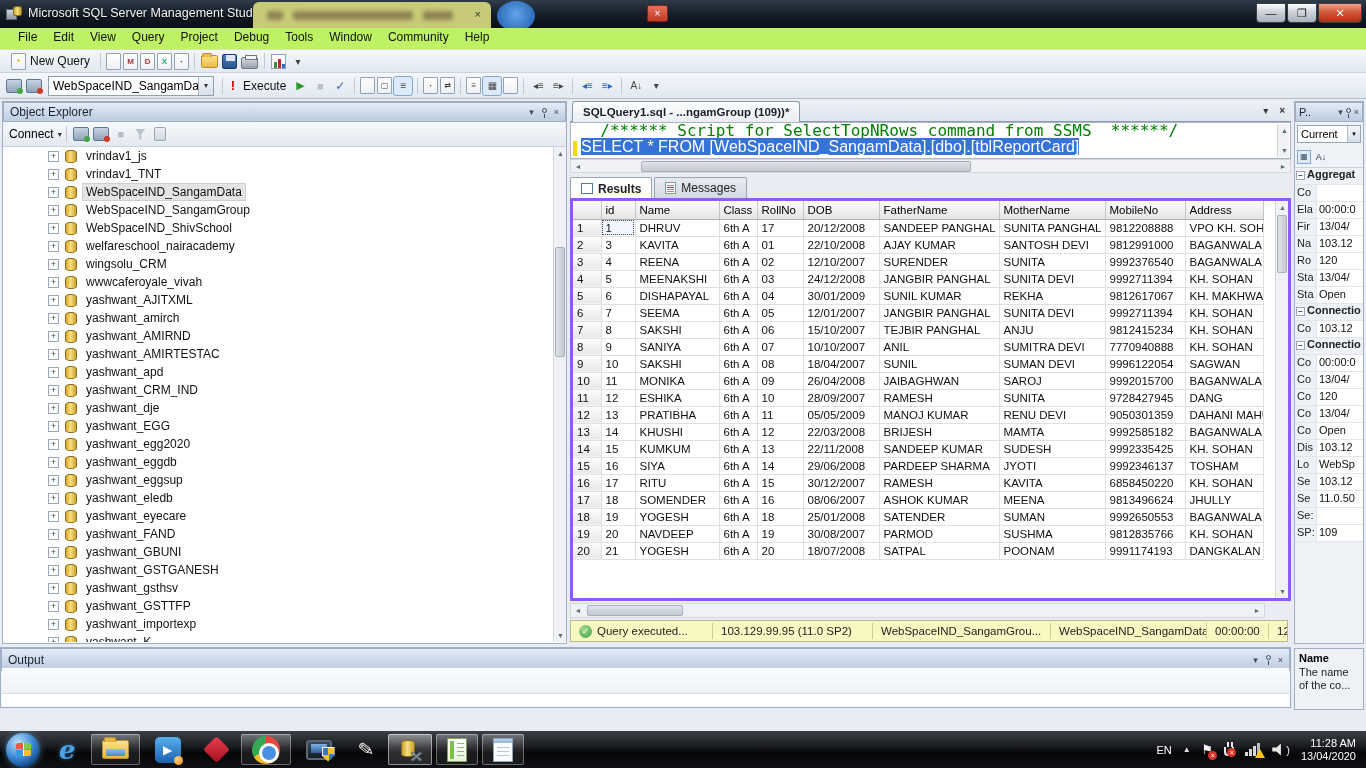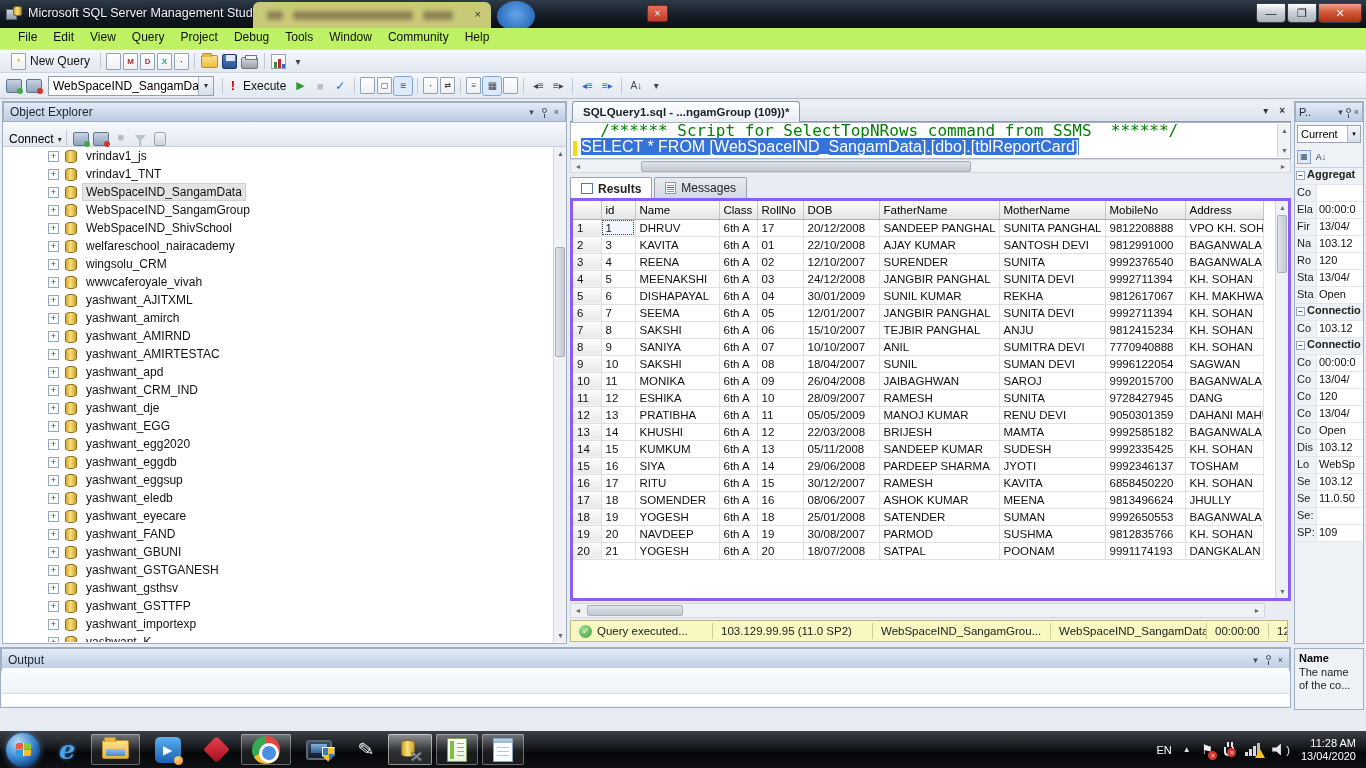--- a/index.html
+++ b/index.html
@@ -61,21 +61,21 @@
   [data-icon="check"]{color:#2a64c8;font-weight:bold;font-size:12px}
 
   
   .panel-h{background:linear-gradient(#e3ecf7,#bccbdf);border:1px solid #9fb0c4;display:flex;align-items:center;font-size:12px;color:#1c2430;padding:0 6px}
   .panel-h .sp{flex:1}
   .hic{font-size:9px;color:#3c4a5a;margin-left:7px}
   .pin{width:5px;height:5px;border:1px solid #3c4a5a;border-radius:50%;position:relative;margin-left:8px;top:-2px}
   .pin::after{content:"";position:absolute;left:1px;top:5px;width:1px;height:4px;background:#3c4a5a}
   #oe{position:absolute;left:2px;top:101px;width:565px;height:543px;background:#fff;border:1px solid #9fb0c4}
   #oe-h{position:absolute;left:0;top:0;right:0;height:20px}
-  #oe-tb{position:absolute;left:0;top:20px;right:0;height:25px;background:linear-gradient(#f6f8fb,#e4e9f1);border-bottom:1px solid #ccd2dc;display:flex;align-items:flex-end;padding:0 6px;font-size:12px}
+  #oe-tb{position:absolute;left:0;top:20px;right:0;height:25px;background:linear-gradient(#f6f8fb,#e4e9f1);border-bottom:1px solid #ccd2dc;display:flex;align-items:center;padding:0 6px;font-size:12px}
   .connect{display:flex;align-items:center}
   .connect .cv{font-size:8px;margin-left:4px;color:#333}
   .funnel{width:11px;height:11px;background:#b9c2cd;clip-path:polygon(0 0,100% 0,60% 50%,60% 100%,40% 100%,40% 50%);margin:0 4px}
   .ic-scroll{width:12px;height:14px;background:linear-gradient(#eef1f5,#cfd6de);border:1px solid #9aa5b2;border-radius:2px;margin:0 4px}
   #oe-tree{position:absolute;left:1px;top:45px;right:14px;bottom:1px;overflow:hidden;background:#fff}
   .tree-row{display:flex;align-items:center;height:18px;padding-left:44px;font-size:12px;color:#111;white-space:nowrap}
   .tree-row.sel .tlabel{background:#e4e4e4;outline:1px solid #cfcfcf}
   .expander{width:11px;height:11px;border:1px solid #98a8bc;background:#fff;font-size:9px;line-height:9px;text-align:center;color:#444;margin-right:6px;flex:0 0 11px}
   .dbicon{width:12px;height:13px;background:linear-gradient(90deg,#dba62c,#f9e07c 45%,#caa22e);border:1px solid #8a6d1d;border-radius:5px/3px;margin-right:6px;flex:0 0 12px}
   .tlabel{padding:1px 3px}
@@ -689,21 +689,21 @@
               <td>MAMTA</td>
               <td>9992585182</td>
               <td>BAGANWALA</td>
             </tr>
             <tr class="table-row">
               <td class="rn">14</td>
               <td>15</td>
               <td>KUMKUM</td>
               <td>6th A</td>
               <td>13</td>
-              <td>05/11/2008</td>
+              <td>22/11/2008</td>
               <td>SANDEEP KUMAR</td>
               <td>SUDESH</td>
               <td>9992335425</td>
               <td>KH. SOHAN</td>
             </tr>
             <tr class="table-row">
               <td class="rn">15</td>
               <td>16</td>
               <td>SIYA</td>
               <td>6th A</td>

